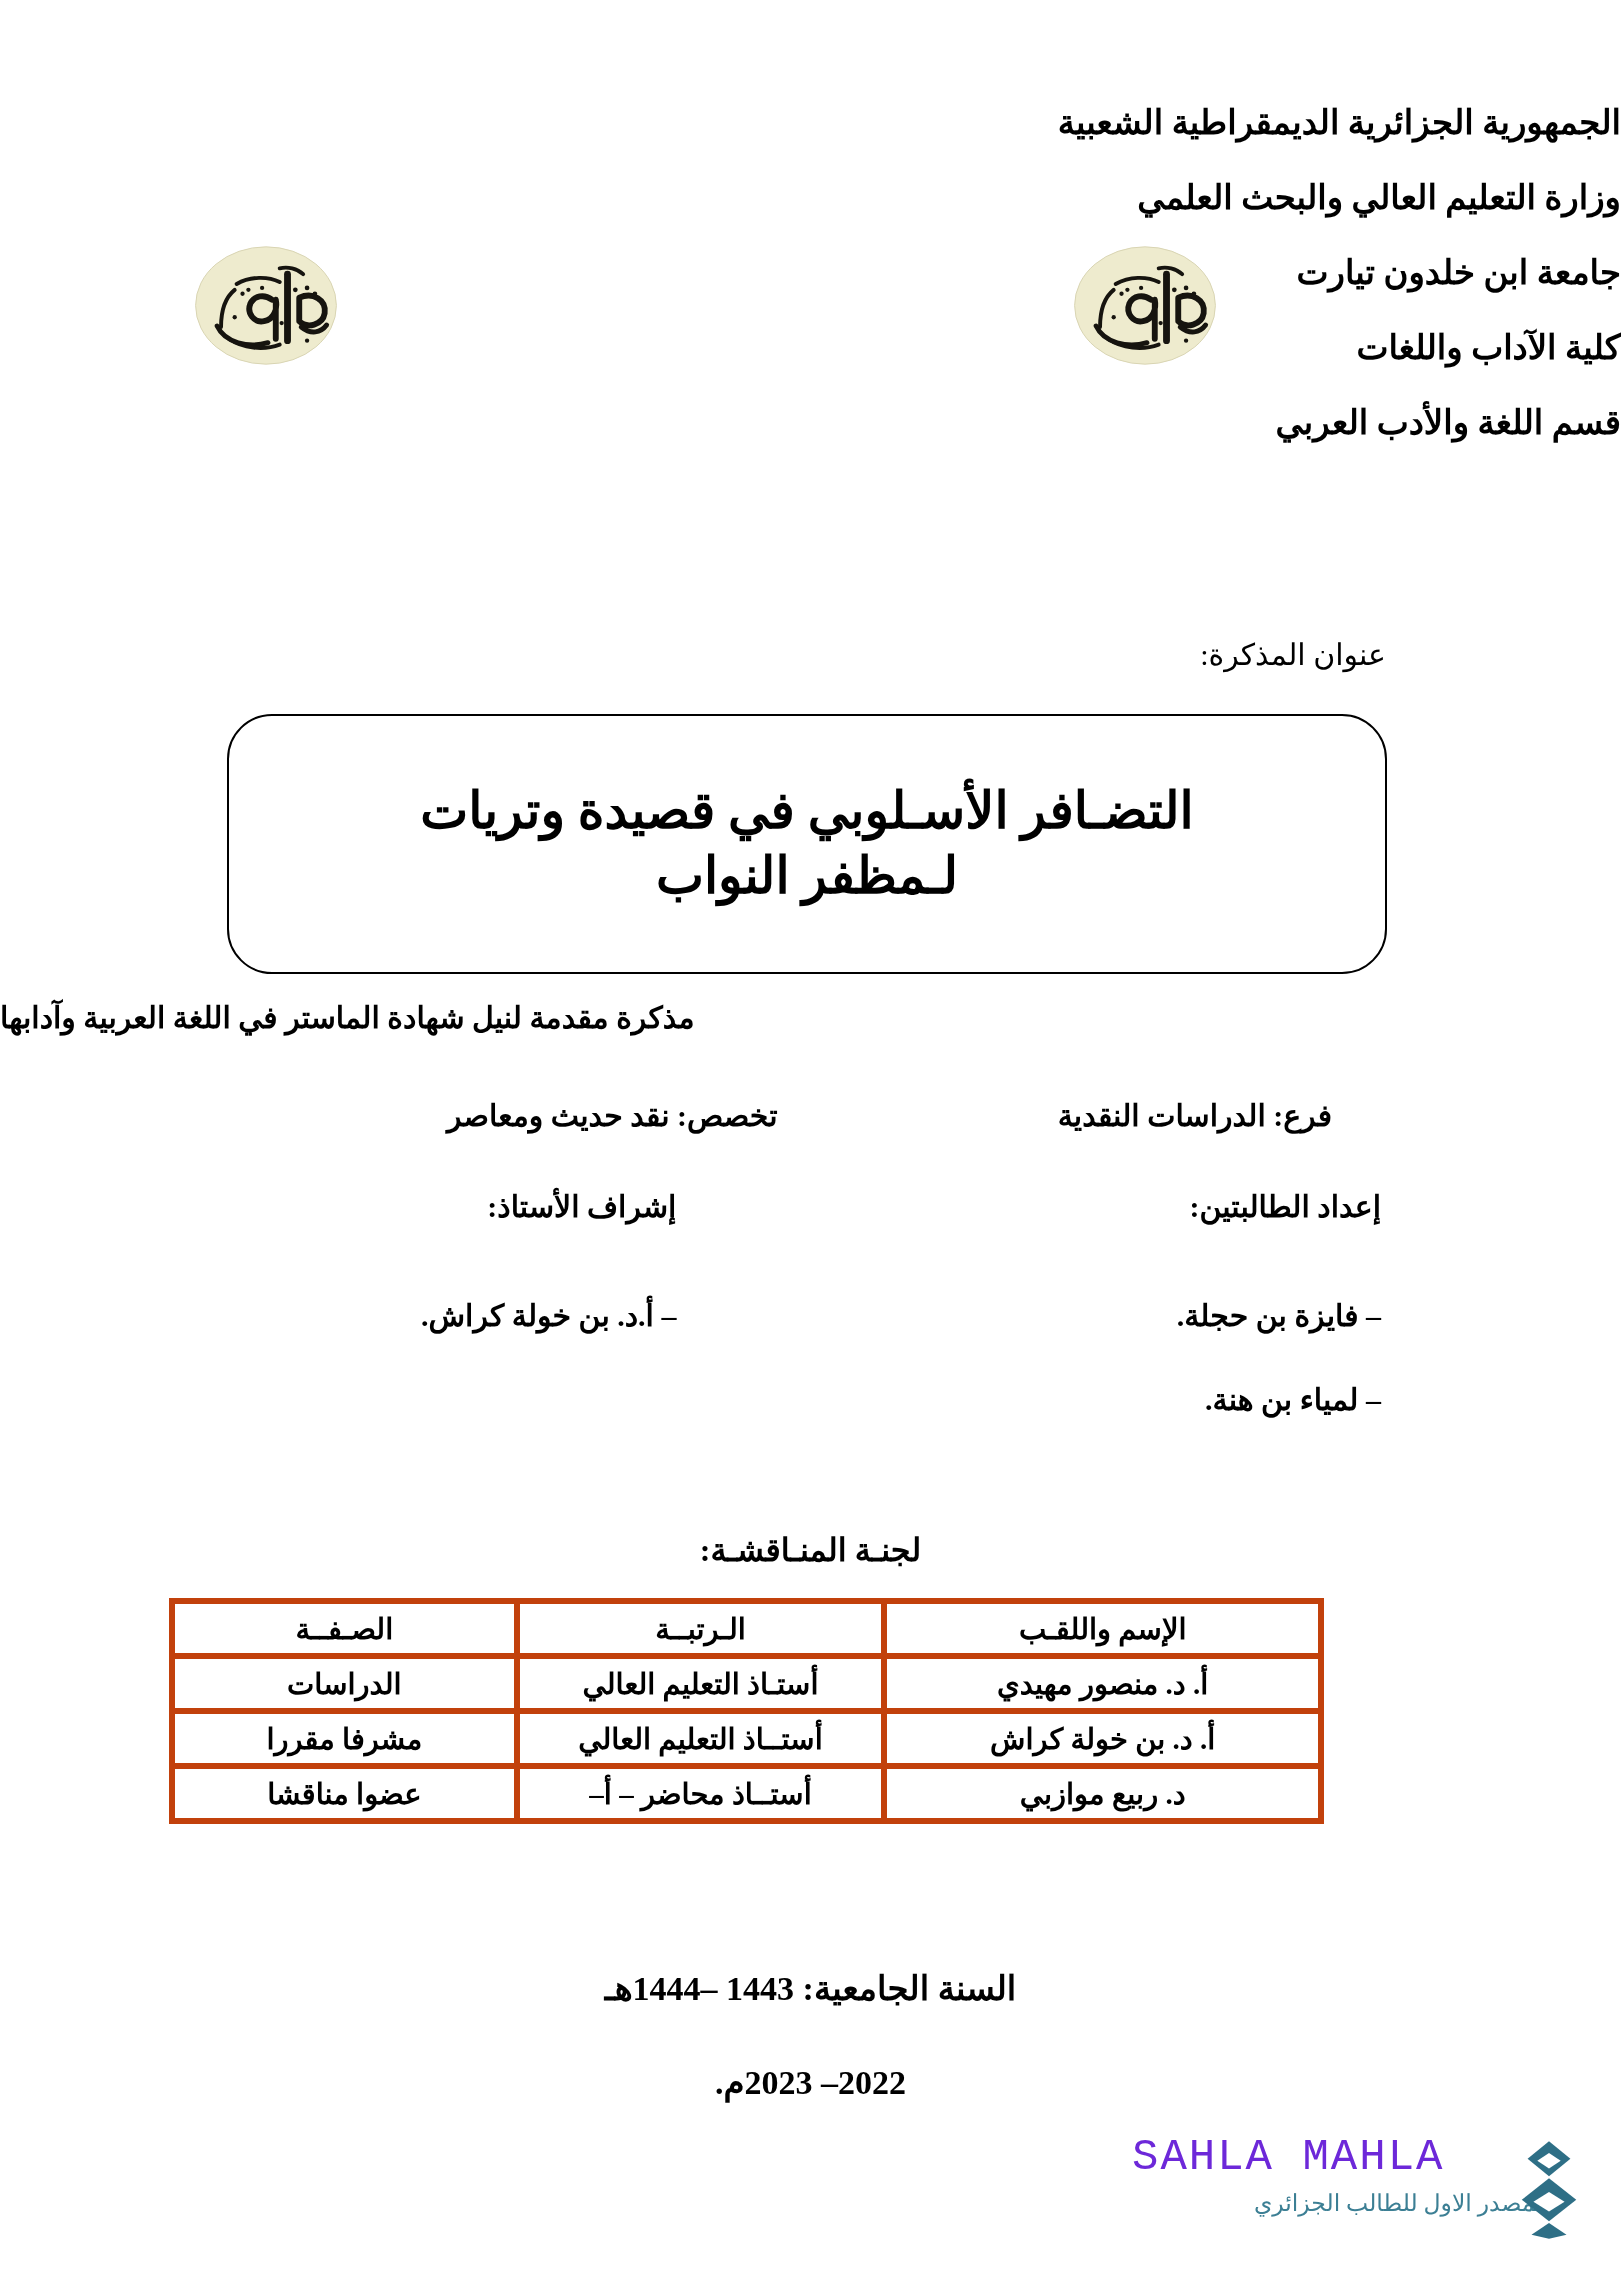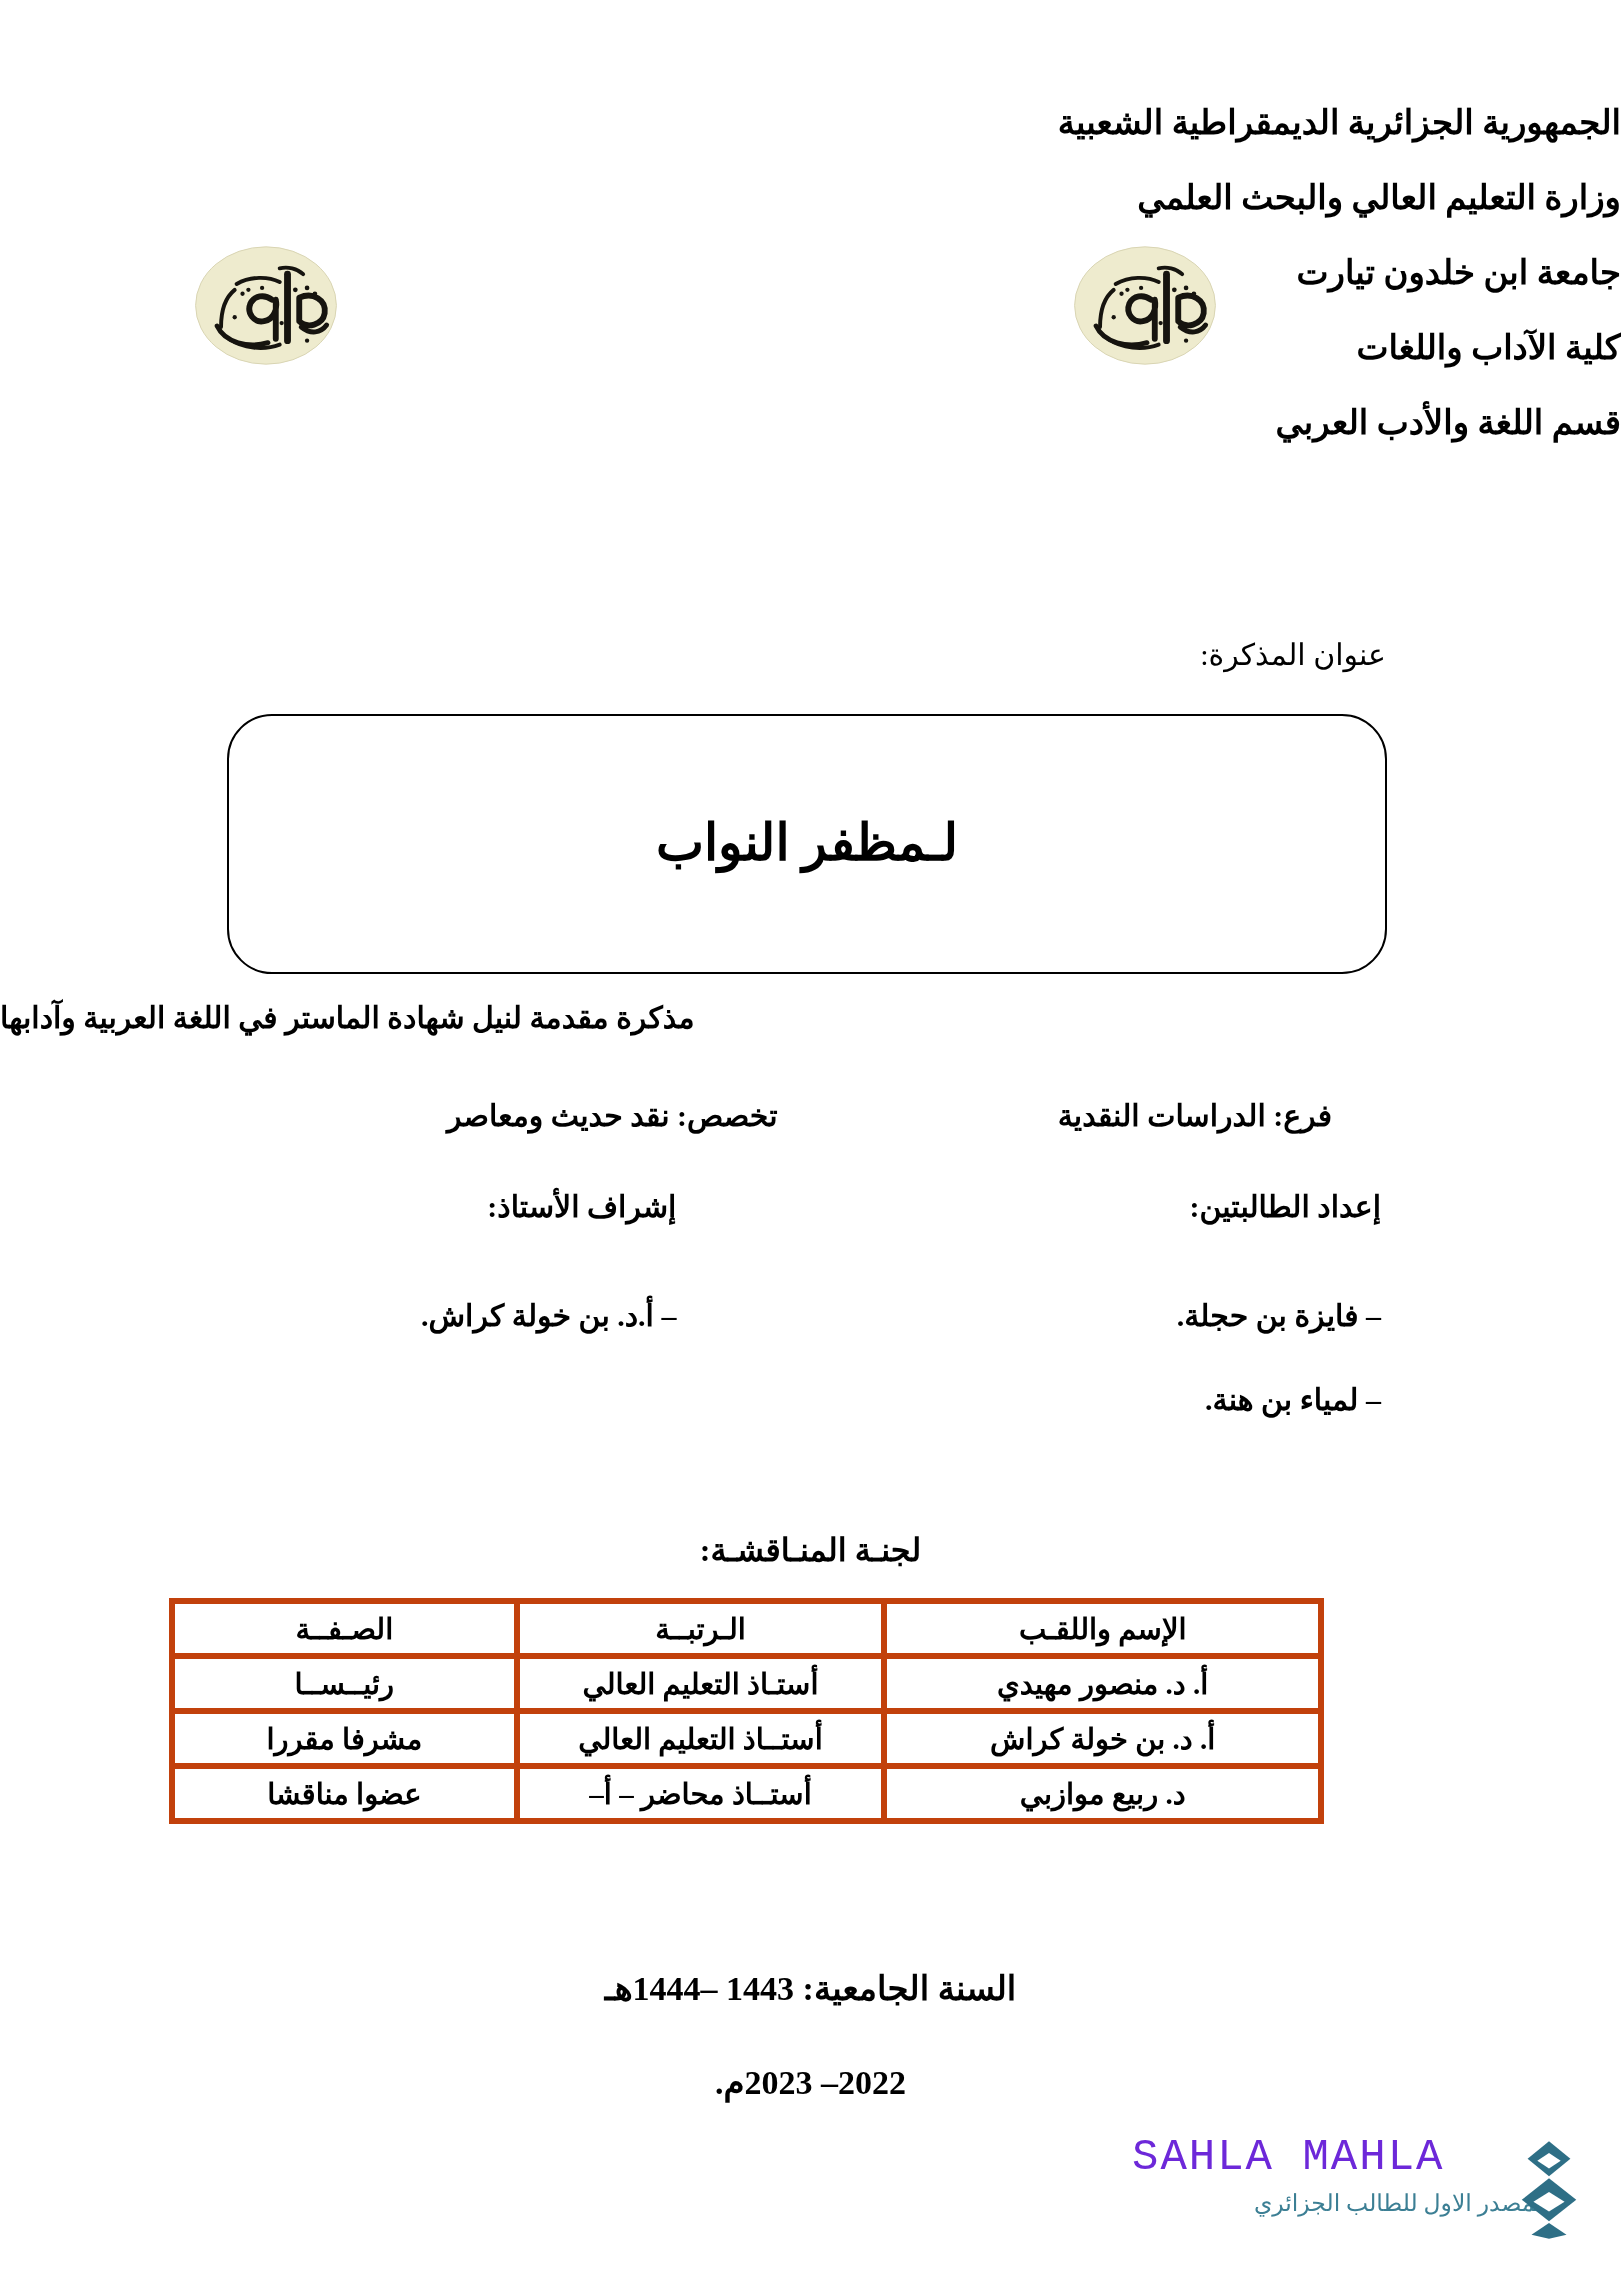--- a/index.html
+++ b/index.html
@@ -300,20 +300,21 @@
         <circle cx="58" cy="86" r="2.2"></circle>
           <circle cx="106" cy="92" r="2.2"></circle>
         <circle cx="132" cy="110" r="2.2"></circle>
       </g>
     </svg>
   </div>
 
   <div class="title-label">عنوان المذكرة:</div>
 
   <div class="title-box">
+    <div class="title-line">التضـافر الأسـلوبي في قصيدة وتريات</div>
     <div class="title-line">لـمظفر النواب</div>
   </div>
 
   <div class="subtitle">مذكرة مقدمة لنيل شهادة الماستر في اللغة العربية وآدابها</div>
 
   <div class="row-branch">
     <div class="branch">فرع: الدراسات النقدية</div>
     <div class="specialty">تخصص: نقد حديث ومعاصر</div>
   </div>
 
@@ -335,21 +336,21 @@
       <tr>
         <th class="col-name">الإسم واللقـب</th>
         <th class="col-rank">الـرتبــة</th>
         <th class="col-role">الصـفــة</th>
       </tr>
     </thead>
     <tbody>
       <tr>
         <td>أ. د. منصور مهيدي</td>
         <td>أستـاذ التعليم العالي</td>
-        <td>رئيــســا</td>
+        <td>الدراسات</td>
       </tr>
       <tr>
         <td>أ. د. بن خولة كراش</td>
         <td>أستــاذ التعليم العالي</td>
         <td>مشرفا مقررا</td>
       </tr>
       <tr>
         <td>د. ربيع موازبي</td>
         <td>أستــاذ محاضر – أ–</td>
         <td>عضوا مناقشا</td>

